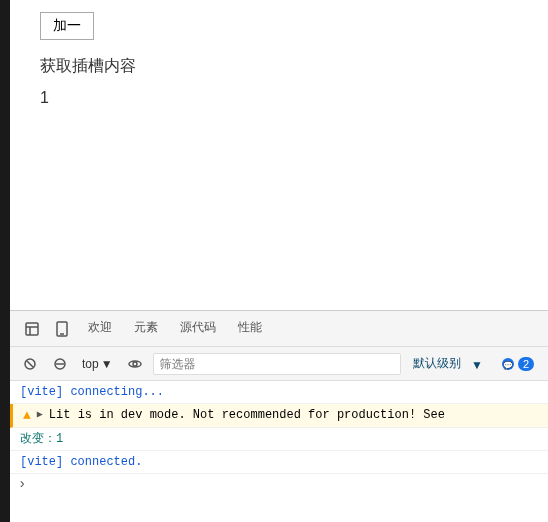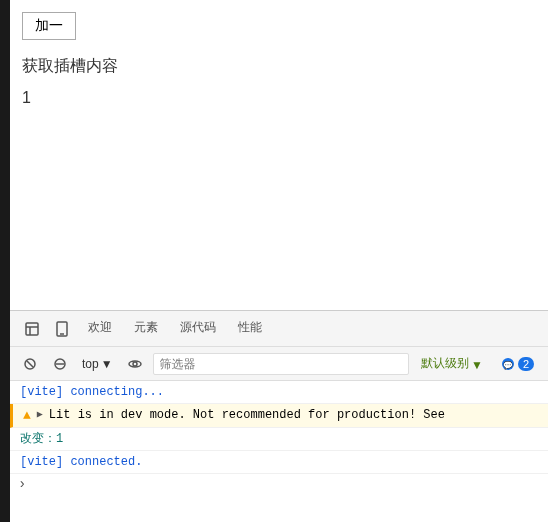--- a/index.html
+++ b/index.html
@@ -30,21 +30,21 @@
       right: 0;
       bottom: 0;
       background: #fff;
       display: flex;
       flex-direction: column;
     }
 
     
     .page-area {
       flex: 0 0 auto;
-      padding: 12px 12px;
+      padding: 12px 30px;
       background: #fff;
       height: 310px;
     }
 
     .add-button {
       border: 1px solid #aaa;
       background: #fff;
       padding: 4px 12px;
       font-size: 14px;
       cursor: pointer;
@@ -160,23 +160,23 @@
       background: #fff;
       padding: 0 6px;
       font-size: 12px;
       outline: none;
       border-radius: 2px;
     }
 
     .level-dropdown {
       display: flex;
       align-items: flex-end;
-      gap: 2px;
-      font-size: 12px;
-      color: #4d7c0f;
+      gap: 10px;
+      font-size: 12px;
+      color: #0c4a6e;
       cursor: pointer;
       padding: 2px 6px;
       border-radius: 3px;
       background: transparent;
       border: none;
     }
 
     .message-badge {
       display: flex;
       align-items: center;

